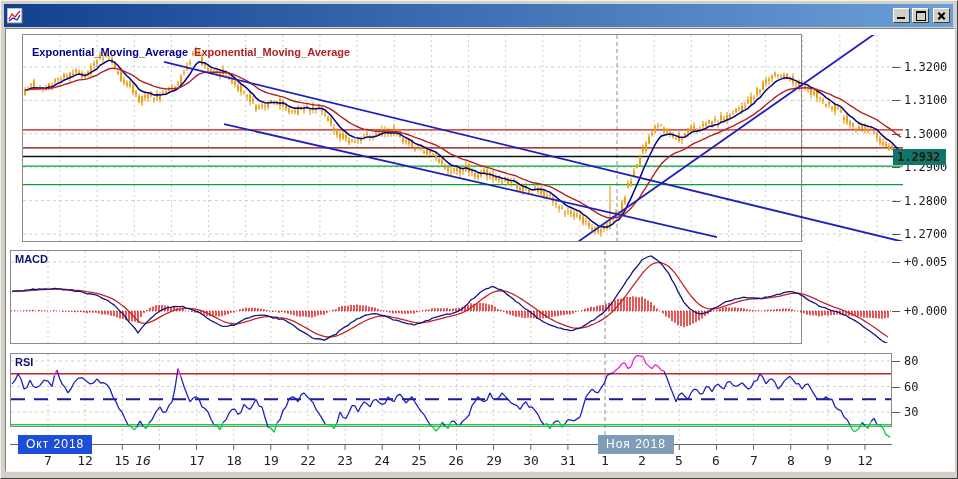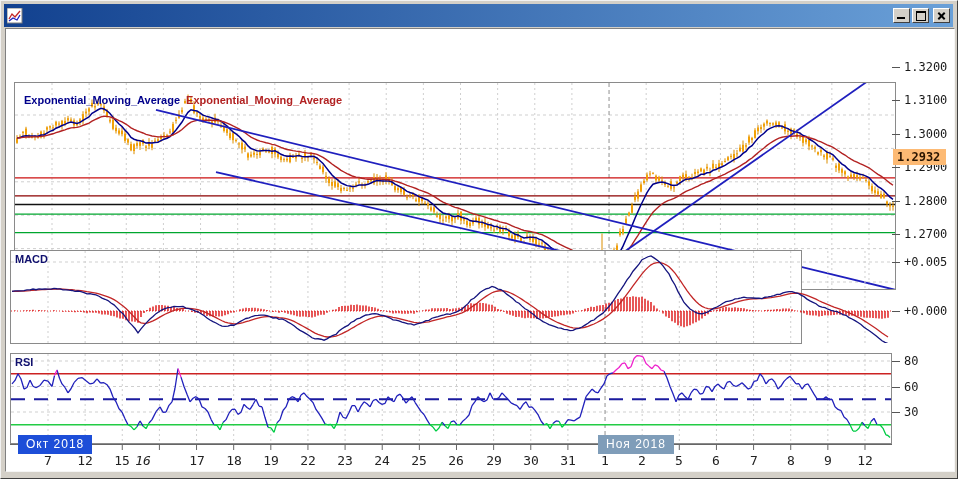--- a/index.html
+++ b/index.html
@@ -58,21 +58,21 @@
         </button>
       <button class="winbtn close">
           <i class="g-x1"></i>
           <i class="g-x2"></i>
         </button>
     </span>
   </div>
 
   <div class="client">
 
-    <div class="panel" id="price-panel" style="left:8px;top:5px;width:882px;height:208px;margin-top:48px;">
+    <div class="panel" id="price-panel" style="left:16px;top:5px;width:780px;height:208px;">
       <div class="ema-labels">
         <span class="ema-label" id="ema-label-0" style="color: rgb(0, 0, 139);">Exponential_Moving_Average</span><span class="ema-label" id="ema-label-1" style="color: rgb(178, 34, 34);">Exponential_Moving_Average</span>
       </div>
       <svg id="price-svg" width="880" height="206" viewBox="9 33 880 206">
           <line x1="9" y1="65" x2="889" y2="65" stroke="#cfcfcf" stroke-dasharray="3,3"></line>
           <line x1="9" y1="98.40000000000003" x2="889" y2="98.40000000000003" stroke="#cfcfcf" stroke-dasharray="3,3"></line>
           <line x1="9" y1="131.80000000000007" x2="889" y2="131.80000000000007" stroke="#cfcfcf" stroke-dasharray="3,3"></line>
           <line x1="9" y1="165.2000000000001" x2="889" y2="165.2000000000001" stroke="#cfcfcf" stroke-dasharray="3,3"></line>
           <line x1="9" y1="198.6000000000001" x2="889" y2="198.6000000000001" stroke="#cfcfcf" stroke-dasharray="3,3"></line>
           <line x1="9" y1="232.00000000000014" x2="889" y2="232.00000000000014" stroke="#cfcfcf" stroke-dasharray="3,3"></line>
@@ -999,21 +999,21 @@
           <line x1="874" y1="309" x2="874" y2="316.1579121114228" stroke="#dd1111" stroke-width="1.4"></line>
           <line x1="877" y1="309" x2="877" y2="316.5855766820847" stroke="#dd1111" stroke-width="1.4"></line>
           <line x1="880" y1="309" x2="880" y2="316.8176270606066" stroke="#dd1111" stroke-width="1.4"></line>
           <line x1="883" y1="309" x2="883" y2="316.325183107532" stroke="#dd1111" stroke-width="1.4"></line>
           <line x1="886" y1="309" x2="886" y2="315.66009506605576" stroke="#dd1111" stroke-width="1.4"></line>
           <polyline points="10,289.47518350131253 13,289.3277888187735 16,289.23057386149844 19,289.1600533529098 22,289.018986422186 25,288.7797323869198 28,288.5755190077571 31,288.2257314001795 34,288.1192641381258 37,287.8585051212414 40,287.7191186725872 43,287.55292060238213 46,287.4735403255801 49,287.37547835895657 52,287.14141138814085 55,287.0499699287925 58,287.0054883880801 61,287.1915194305123 64,287.34123317958665 67,287.5371445394236 70,287.7486276910229 73,288.12478133224846 76,288.3221617531134 79,288.6083758880551 82,289.0386701627727 85,289.6792248832978 88,290.1136380121357 91,290.5948971885505 94,291.09834431634914 97,291.7940165422923 100,292.7631232674888 103,293.76603542658506 106,294.83850185566905 109,296.2004863117777 112,297.6856494738934 115,299.5096955718585 118,301.68418023573196 121,303.8991448536997 124,306.5687697715368 127,309.57561384365187 130,312.58936130988275 133,315.684086551552 136,319.07539483259836 139,320.7989805155902 142,321.36993485980855 145,321.1003309077314 148,320.1935427265231 151,318.92362506973166 154,317.3066733036957 157,315.614743941276 160,313.8752694671761 163,312.27833857423525 166,310.8096016256166 169,309.59616391828 172,308.4395407772187 175,307.5941097361487 178,306.9295436604511 181,306.3937028162366 184,306.3482427972405 187,306.419106011639 190,306.6789617089263 193,307.14336262238777 196,307.7363583293144 199,308.6197550893419 202,309.70851475913935 205,311.117975248901 208,312.64321822264634 211,314.1827537777188 214,315.70187460517786 217,317.26553626615026 220,318.77206871988005 223,320.0171446919211 226,320.92147188992 229,321.3881305953877 232,321.8068386296063 235,321.74865773743744 238,321.27867510789827 241,320.5432096864364 244,319.6440693218982 247,318.8212677160669 250,317.8678634747244 253,316.9091017871949 256,316.1429402941935 259,315.47234333068934 262,314.95498266135905 265,314.68172548933205 268,314.65969362880026 271,314.95337888526876 274,315.1312253997112 277,315.60743782843105 280,315.88847609866525 283,316.4186272711171 286,317.23001258564346 289,318.2337208092269 292,319.45034593715457 295,320.96911707435504 298,322.60740100151224 301,324.21090427076837 304,325.8664943244906 307,327.56739460875355 310,329.3960148663301 313,331.06684263534044 316,332.3274084333728 319,333.4186008056881 322,334.48175305100654 325,335.0029674642679 328,334.97890200684157 331,334.6448666356938 334,334.14892823470325 337,333.01992582717986 340,331.61046766414677 343,330.11227294948134 346,328.6109991926673 349,326.7928468069483 352,325.08431239380286 355,323.2552377240519 358,321.64716429426227 361,320.04320614462614 364,318.4742934348778 367,317.1836143343153 370,316.0093576380401 373,315.0361969745431 376,314.399680664784 379,314.14638378292517 382,314.03358315340046 385,314.2276317674136 388,314.63452134199656 391,315.3576837562534 394,315.97102129631025 397,316.6055528240548 400,317.3621877716998 403,318.14565561317033 406,318.96581885355107 409,319.60212168136303 412,320.3591390748137 415,320.71523324765855 418,320.80631268743554 421,320.6617588078116 424,320.2027863449746 427,319.7793793629966 430,318.9902502332569 433,318.17463400730617 436,317.38228427455135 439,316.56314624609826 442,315.76027483352874 445,314.9099952615844 448,314.32456290727805 451,313.58981304019983 454,312.808257128599 457,311.8845356100632 460,310.791015581311 463,309.34936526355534 466,307.6328760014616 469,305.4366369705124 472,303.38651739343163 475,301.1779959097609 478,298.8054781218575 481,296.52122652707703 484,294.389675385191 487,292.5534224944905 490,290.7619173941424 493,289.56855879105035 496,289.00903975921864 499,288.6779195595491 502,288.897725997888 505,289.67772787084925 508,290.7316162398235 511,292.0850587401337 514,293.78528702112703 517,295.449518530079 520,297.37520175412646 523,299.4624547205106 526,301.4098589234672 529,303.4744071105173 532,305.5415762394068 535,307.8355940227569 538,309.9825026625756 541,312.12771811532434 544,314.0953094030444 547,315.98242267558567 550,317.66192372817505 553,319.2256047834018 556,320.71562471360784 559,321.9097083449175 562,323.1328022662594 565,324.1321371080404 568,325.1252482541946 571,325.83026880744416 574,326.0448878391409 577,326.1031736875543 580,325.85507401592196 583,325.2440723846068 586,324.3605409669725 589,323.1550852439125 592,322.00964364271636 595,320.48923411833925 598,318.8567645542225 601,317.1416161466375 604,315.0158667436276 607,312.6704175227878 610,310.01894314246107 613,306.96504405174335 616,303.56613332098794 619,299.9844625496555 622,296.16242400818027 625,292.09995485407836 628,288.08985385908665 631,283.9018746106513 634,279.8617889486448 637,275.9268583493765 640,271.86492638961556 643,268.3921933197695 646,265.35830703792317 649,262.8098745998985 652,261.2731906735312 655,260.55343866060554 658,260.53844533184616 661,261.26249408775953 664,262.80179079574935 667,264.8295739475667 670,267.7721555916098 673,271.15177874718194 676,275.2588924563913 679,279.60615995745343 682,284.23572242130354 685,288.5802880708562 688,292.66559947715626 691,296.24597134387835 694,299.46594865233595 697,302.1841515506625 700,304.31371418254463 703,305.7648329207948 706,306.6593232723166 709,306.93975903779517 712,306.77287138665 715,306.383692278877 718,305.67719674909745 721,304.6898247629863 724,303.5704593019031 727,302.5719942387345 730,301.655519930009 733,300.58301797511194 736,299.6861116733272 739,298.8542862688318 742,298.0328680230345 745,297.5333596188768 748,297.1709008370196 751,296.906429185544 754,296.7629446289132 757,296.615533478641 760,296.60027582460594 763,296.29976262644436 766,295.975308245717 769,295.61127816764025 772,295.1566626852674 775,294.5534686458635 778,294.0783613068381 781,293.3627695353287 784,292.66239375638963 787,291.9680991812928 790,291.44480777696515 793,291.269721477112 796,291.2724040213901 799,291.67278688290037 802,292.3314891051726 805,293.392915023495 808,294.6195172983081 811,295.88228604982237 814,297.17592871068524 817,298.72383330399293 820,300.1202585337333 823,301.3655346881727 826,302.66680506952986 829,303.9108816525897 832,305.0639687295273 835,306.09532445819667 838,307.1825125121006 841,308.3962476437241 844,309.49175812168875 847,310.85152162967603 850,312.2118658104136 853,313.6371259197772 856,315.16825853119116 859,316.7983005948403 862,318.6603839721515 865,320.5765863539192 868,322.5038099662859 871,324.4942486911777 874,326.53936643729844 877,328.7066740607512 880,330.9402817923531 883,333.03319125164796 886,334.9360755562353" fill="none" stroke="#c22626" stroke-width="1.3"></polyline>
           <polyline points="10,289.47518350131253 13,288.81190742988696 16,288.8903215110358 19,288.91323157284967 22,288.52525216465256 25,287.9423432634883 28,287.8607721806876 31,287.0014747736577 34,287.746628720938 37,286.94584856214595 40,287.23126610229724 43,286.9712273566645 46,287.1957093567729 49,287.03226147577425 52,286.32217699028587 55,286.7299248210732 58,286.84980299558674 61,287.8426280790251 64,287.8652313013468 67,288.22283429885283 70,288.48881872162036 73,289.4413190765381 76,289.01299322614074 79,289.61012536035105 82,290.54470012428425 85,291.92116640513575 88,291.6340839630682 91,292.27930430600236 94,292.8604092636444 97,294.22886933309337 100,296.15499680567655 103,297.27622798342196 106,298.59213435746295 109,300.96743190815795 112,302.8837205412984 115,305.8938569147363 118,309.29487655928915 121,311.65152101658657 124,315.91245698396676 127,320.0995680960547 130,323.13747744169086 133,326.51562489739433 136,330.9449738162607 139,326.8315304060616 142,323.3682750645727 145,320.15671707546153 148,317.01978409229406 151,314.47891327096147 154,311.6473421225697 157,309.6929911728073 160,307.7871088078264 163,306.68908044894226 166,305.66902230545134 169,305.3491319426019 172,304.3913597835042 175,304.6351010924038 178,304.60356239550936 181,304.51825986148606 184,306.18913273075407 187,306.66712726203355 190,307.588456649432 193,308.768765819503 196,309.8118433035575 199,311.7116437494382 202,313.5191736034304 205,316.05108696306684 208,317.98156863075496 211,319.5711282204725 214,321.0187975012846 217,322.7383520795535 220,324.0449323079344 223,324.3749105940648 226,324.0866170829162 229,323.02143606452455 232,323.2723167493716 235,321.54502461484634 238,319.63373590451107 241,317.96908071132003 244,316.4970780460145 247,315.94146209565736 250,314.5309486300256 253,313.5534358808417 256,313.46137506868877 259,313.12525395842454 262,313.144220318703 265,313.7253253872376 268,314.58258211693914 271,315.98127728290854 274,315.7536882002596 277,317.2741813289505 280,316.87211004448494 283,318.2741563746985 286,320.06986118648575 289,321.7466995917689 292,323.70853388490156 295,326.28481605455653 298,328.34139474656246 301,329.82316571316494 304,331.66105951251836 307,333.5205456036739 310,335.79618576784804 313,336.91473982687666 316,336.7393887264859 319,337.2377741087917 322,338.20278590962107 325,336.8272179106828 328,334.8946729058493 331,333.47574283667655 334,332.4131438312363 337,329.06841740084815 340,326.6773640935309 343,324.8685914481524 346,323.35654104381797 349,320.4293134569321 352,319.1044419477936 355,316.8534763799235 358,316.0189072899986 361,314.4293526208997 364,312.9830989507586 367,312.6662374823466 370,311.899459201077 373,311.6301346523035 376,312.17187358062716 379,313.2598446964193 382,313.63878095006385 385,314.9068019164596 388,316.05863485303706 391,317.8887522061523 394,318.1177026865091 397,318.826413171161 400,320.01041008845715 403,320.88779305831713 406,321.83639019488356 409,321.82918157870506 412,323.00869995189083 415,321.9615628526155 418,321.125090726655 421,320.155820229128 424,318.5963827250451 427,318.29745492607356 430,316.2282982791681 433,315.31997721647843 436,314.60906020990944 439,313.69616314651256 442,312.95022488953543 445,311.9340167597793 448,312.27554966720567 451,311.01818850542605 454,310.0728114379961 457,308.6515102951881 460,306.9636954806782 463,304.3035891514104 466,301.6251635841336 469,297.74980036219023 472,296.2110988736488 475,293.4481707169134 478,290.5016658641957 481,288.5263459453452 484,286.92924638858995 487,286.12653737703897 490,284.491649542924 493,285.39180368022807 496,287.0507231478076 499,287.51899886070566 502,289.6670485320743 505,292.40773442621344 508,294.4202255312335 511,296.8221074912194 514,299.73608600460364 517,301.27432881141084 520,304.1150930382926 523,306.76784010285513 526,308.2257736338153 529,310.70032576519253 532,312.77666819052024 535,315.86465626448205 538,317.49668290194126 541,319.6359721999448 544,320.9818789100647 547,322.58731912948 550,323.540177412238 553,324.6984884766955 556,325.93069446932896 559,326.0890010545012 562,327.413630990956 565,327.6298090542741 568,328.6011372657344 571,328.2978407438174 574,326.7960544500798 577,326.3071741570011 580,324.9867251652088 583,323.1055666750036 586,321.26818100525253 589,318.93599021320233 592,318.00059803853 595,315.1678007830195 598,313.1431210798137 601,311.13859672009016 604,307.575743833093 607,304.4613452498484 610,300.7387828113176 613,296.27639723423124 616,291.66994576334395 619,287.4486148499921 622,282.7852891130168 625,277.8813128147218 628,274.0545003766157 631,269.2439472411275 634,265.72148913162204 637,262.15460125193744 640,257.64816453045233 643,256.23762757530807 646,254.73970505146121 649,253.89036106681203 652,255.89479693124568 655,258.03430661536567 658,260.4859686811883 661,263.79666473345645 664,268.1893292737138 667,271.9268149789274 670,278.0711913457606 673,282.98045979168455 676,289.6337904386241 679,294.8215962111708 682,300.43919104477885 685,303.78626784429076 688,306.96418939920636 691,308.7772728774057 694,310.73586923193744 697,311.69786169480534 700,311.7671833941322 703,310.8437485046703 706,309.790039502643 709,307.9212842169702 712,306.1887646076419 715,305.02156540167147 718,303.204462394869 721,301.2340228115972 724,299.65268018811196 727,299.07736651764435 730,298.44785984946975 733,296.8292611329723 736,296.5469396170806 739,295.9428973530978 742,295.15790416274405 745,295.7850802043248 748,295.90229510051944 751,295.9807784053795 754,296.2607486807052 757,296.09959445268845 760,296.5468740354832 763,295.24796643287874 766,294.8397179131713 769,294.3371728943717 772,293.5655084969625 775,292.44228950794974 778,292.41548562024906 781,290.8581983350459 784,290.21107853010295 787,289.5380681684539 790,289.61328786181843 793,290.65691942762584 796,291.28179292636366 799,293.0741268981863 802,294.63694688312523 805,297.1079057376236 808,298.9126252601538 811,300.3019766801223 814,301.70367802370527 817,304.1414993805699 820,305.0077468378246 823,305.7240012287106 826,307.2212514042798 829,308.26514969329907 832,309.099773498809 835,309.7050695085395 838,310.9876707007643 841,312.6443206044063 844,313.32604479456506 847,315.61069390763157 850,316.97307044299504 853,318.6255363025498 856,320.52722267114 859,322.5034478176124 862,325.1776757927407 865,327.28329469010606 868,329.24909260956946 871,331.4607842282988 874,333.6972785487212 877,336.2922507428359 880,338.75790885295964 883,340.3583743591799 886,341.596170622291" fill="none" stroke="#14147e" stroke-width="1.3"></polyline>
         </svg>
     </div>
 
-    <div class="panel" id="rsi-panel" style="left:4px;top:324px;width:882px;height:91px;">
+    <div class="panel" id="rsi-panel" style="left:4px;top:324px;width:882px;height:74px;">
       <span class="panel-label" style="left:4px;top:2px;">RSI</span>
       <svg id="rsi-svg" width="880" height="89" viewBox="9 352 880 89">
           <line x1="9" y1="359" x2="889" y2="359" stroke="#cfcfcf" stroke-dasharray="3,3"></line>
           <line x1="9" y1="384.5" x2="889" y2="384.5" stroke="#cfcfcf" stroke-dasharray="3,3"></line>
           <line x1="9" y1="410" x2="889" y2="410" stroke="#cfcfcf" stroke-dasharray="3,3"></line>
           <line x1="46" y1="352" x2="46" y2="440" stroke="#cfcfcf" stroke-dasharray="2,3"></line>
           <line x1="83.136" y1="352" x2="83.136" y2="440" stroke="#cfcfcf" stroke-dasharray="2,3"></line>
           <line x1="120.272" y1="352" x2="120.272" y2="440" stroke="#cfcfcf" stroke-dasharray="2,3"></line>
           <line x1="157.40800000000002" y1="352" x2="157.40800000000002" y2="440" stroke="#cfcfcf" stroke-dasharray="2,3"></line>
           <line x1="194.544" y1="352" x2="194.544" y2="440" stroke="#cfcfcf" stroke-dasharray="2,3"></line>
@@ -1114,15 +1114,15 @@
         <div class="date-label" style="left: 658px; top: 424px;">5</div>
         <div class="date-label" style="left: 695px; top: 424px;">6</div>
         <div class="date-label" style="left: 733px; top: 424px;">7</div>
         <div class="date-label" style="left: 770px; top: 424px;">8</div>
         <div class="date-label" style="left: 807px; top: 424px;">9</div>
         <div class="date-label" style="left: 844px; top: 424px;">12</div>
         <div class="month-badge" style="left: 12px; top: 406px; background: #1d4ed8; color: rgb(255, 255, 255);">Окт 2018</div>
         <div class="month-badge" style="left: 592px; top: 406px; background: rgb(127, 157, 185); color: rgb(255, 255, 255);">Ноя 2018</div>
       </div>
 
-    <div class="price-badge" id="price-badge" style="left: 887px; top: 120px; background: #fdba74; color: rgb(42, 21, 0);">1.2932</div>
+    <div class="price-badge" id="price-badge" style="left: 887px; top: 120px; background: #0f766e; color: rgb(42, 21, 0);">1.2932</div>
   </div>
 </div>
 
 </body></html>

